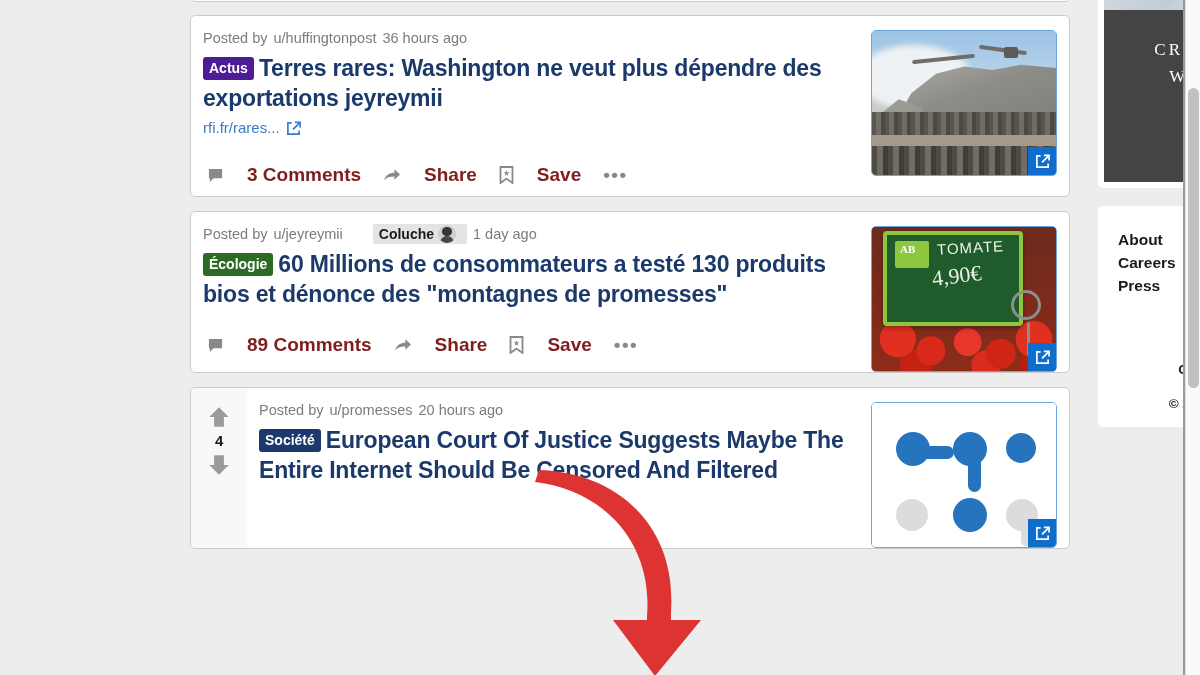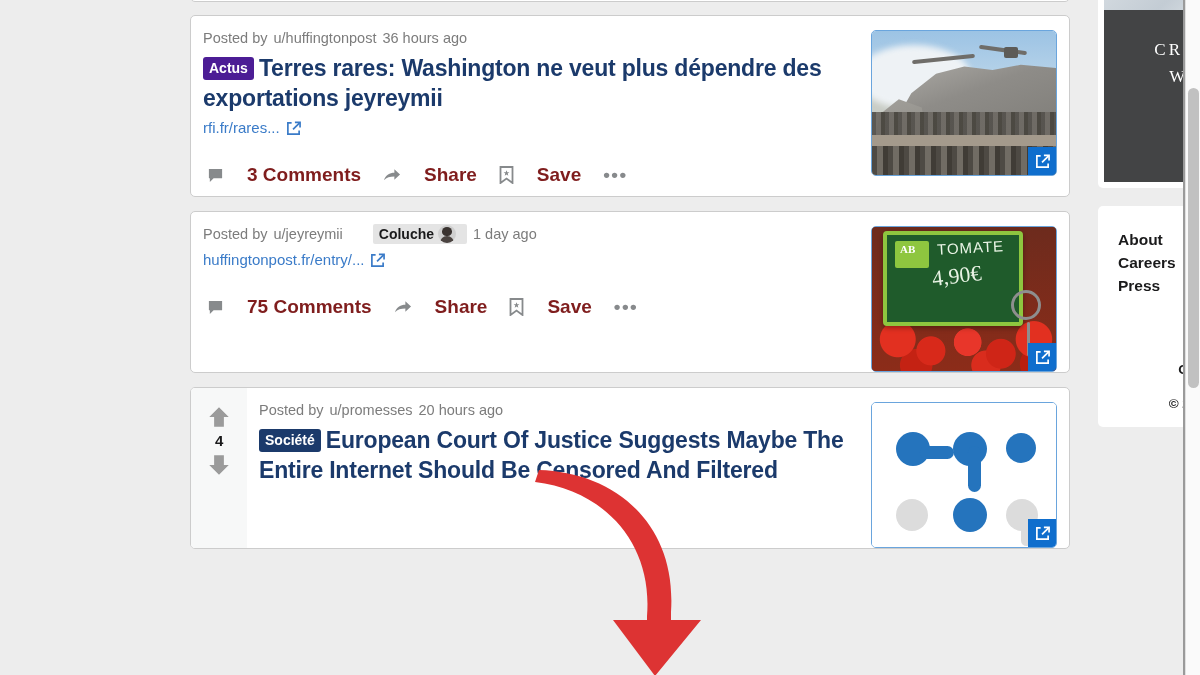--- a/index.html
+++ b/index.html
@@ -440,38 +440,31 @@
         <div class="post-meta">
           <span>Posted by</span>
           <span class="meta-author">u/jeyreymii</span>
           <span class="user-flair">
             <span>Coluche</span>
             <span class="flair-avatar"></span>
           </span>
           <span>1 day ago</span>
         </div>
 
-
-        <a class="post-link">
-          <span>huffingtonpost.fr/entry/...</span>
-          <span class="ext-icon">
-            <svg width="15" height="15" viewBox="0 0 16 16">
-                <path d="M6 2H2v12h12v-4" stroke="#3a7bc8" stroke-width="1.8" fill="none"></path>
-                <path d="M9.5 1.5H15V7" stroke="#3a7bc8" stroke-width="1.8" fill="none"></path>
-                <path d="M14.5 2 7.5 9" stroke="#3a7bc8" stroke-width="1.8" fill="none"></path>
-              </svg>
-          </span>
-        </a>
+        <div class="post-title">
+          <span class="flair-badge" style="background:#2b6b23;">Écologie</span><span>60 Millions de consommateurs a testé 130 produits bios et dénonce des "montagnes de promesses"</span>
+        </div>
+
 
         <div class="post-actions">
           <span class="action">
             <svg width="17" height="17" viewBox="0 0 18 18">
                 <path d="M2 2h14v10H7l-4 4v-4H2z" fill="#878a8c"></path>
               </svg>
-            <span>75 Comments</span>
+            <span>89 Comments</span>
           </span>
           <span class="action">
             <svg width="18" height="17" viewBox="0 0 19 18">
                 <path d="M1 14c2-6 6-8 11-8V2.5L18 8l-6 5.5V10C7.5 10 3.5 11 1 14z" fill="#878a8c"></path>
               </svg>
             <span>Share</span>
           </span>
           <span class="action">
             <svg width="15" height="18" viewBox="0 0 14 18">
                 <path d="M1 1h12v16l-6-4.5L1 17z" fill="none" stroke="#878a8c" stroke-width="1.8"></path>

